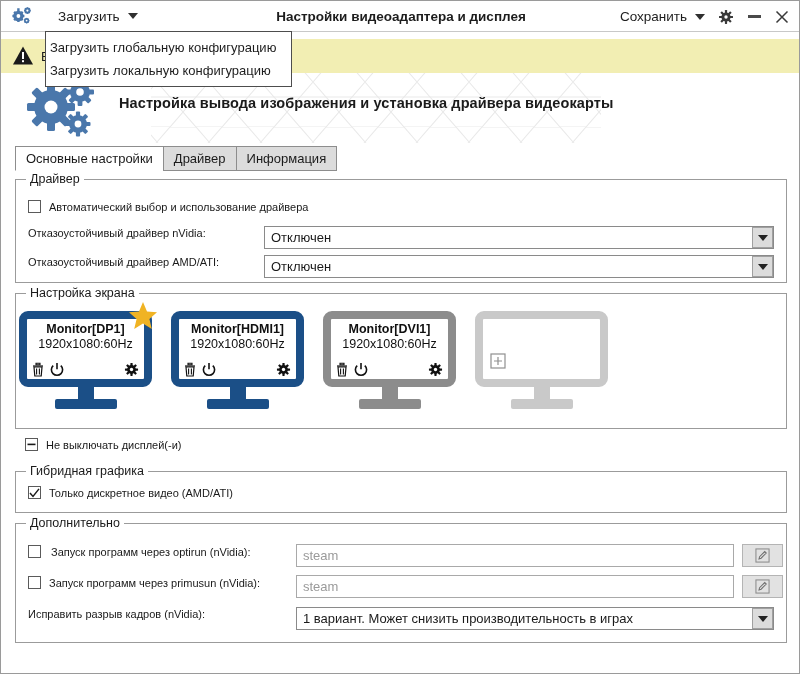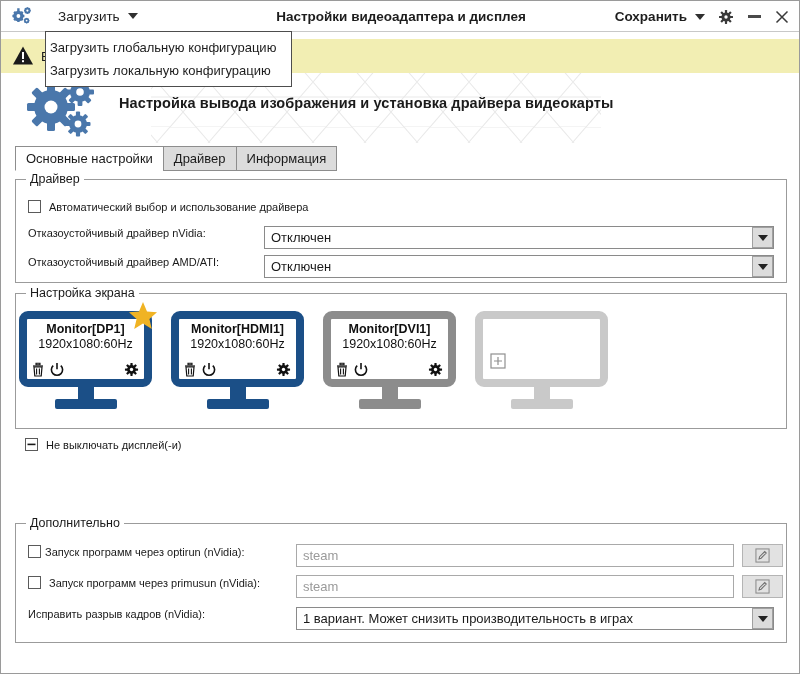--- a/index.html
+++ b/index.html
@@ -38,21 +38,21 @@
     border-top: 6px solid #303030;
   }
   .tb-title {
     position: absolute; left: 0; right: 0; top: 0; height: 31px;
     display: flex; align-items: center; justify-content: center;
     font-size: 13.5px; font-weight: bold; color: #1d1d1d;
     pointer-events: none;
   }
   .tb-right {
     position: absolute; right: 6px; top: 0; height: 31px;
-    display: flex; align-items: center; gap: 2px; font-weight: bold;
+    display: flex; align-items: center; gap: 2px;
   }
   .tb-save {
     display: flex; align-items: center; gap: 8px;
     font-size: 13.5px; color: #1d1d1d; padding: 2px 6px; cursor: pointer;
   }
   .tb-btn {
     width: 26px; height: 26px;
     display: flex; align-items: center; justify-content: center;
     cursor: pointer; color: #3a3a3a;
   }
@@ -541,25 +541,36 @@
 
   <div class="keepon-row">
     <span class="cbox">
       <svg width="9" height="9" viewBox="0 0 9 9">
           <rect x="0.5" y="3.6" width="8" height="1.6" fill="#1a1a1a"></rect>
         </svg>
     </span>
     <span class="lbl">Не выключать дисплей(-и)</span>
   </div>
 
+  <div class="group" id="grp-hybrid">
+    <div class="legend">Гибридная графика</div>
+    <div class="row" style="left:12px; top:14px; gap:8px;">
+      <span class="cbox">
+        <svg width="11" height="10" viewBox="0 0 11 10">
+            <path d="M1 5 L4 8.4 L10 .9" fill="none" stroke="#1a1a1a" stroke-width="1.5"></path>
+          </svg>
+      </span>
+      <span class="lbl">Только дискретное видео (AMD/ATI)</span>
+    </div>
+  </div>
 
   <div class="group" id="grp-extra">
     <div class="legend">Дополнительно</div>
 
-    <div class="row" style="left:12px; top:21px; gap:4px;">
+    <div class="row" style="left:12px; top:21px; gap:10px;">
       <span class="cbox"></span>
       <span class="lbl">Запуск программ через optirun (nVidia):</span>
     </div>
     <div class="txtin" style="position:absolute; left:280px; top:20px; width:438px;">
       <span>steam</span>
     </div>
     <div class="editbtn" style="position:absolute; left:726px; top:20px;">
       <svg width="15" height="15" viewBox="0 0 16 16">
           <rect x="1" y="1" width="14" height="14" fill="none" stroke="#8a8a8a" stroke-width="1.1"></rect>
           <path d="M4.3 11.7 4.9 9.3 10.4 3.8 12 5.4 6.5 10.9z" fill="none" stroke="#6f6f6f" stroke-width="1.1"></path>

